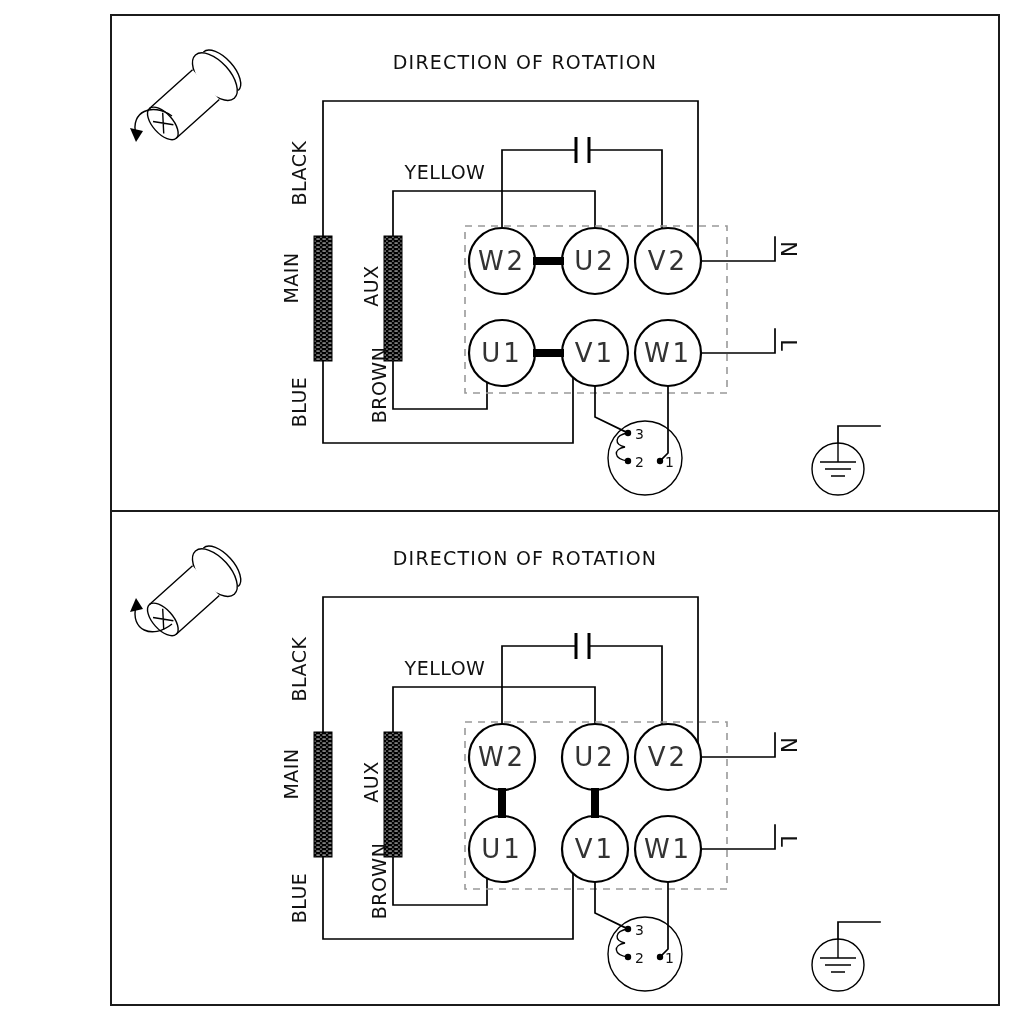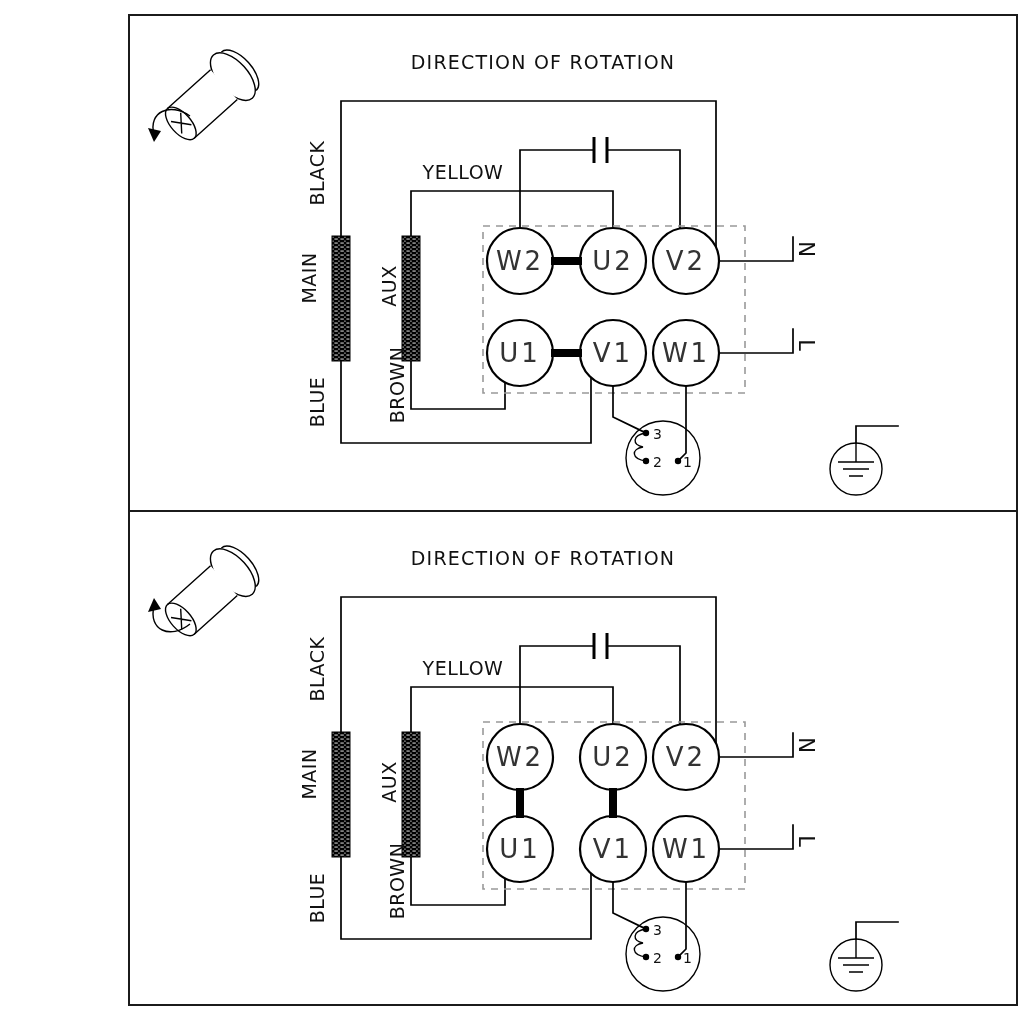--- a/index.html
+++ b/index.html
@@ -1,18 +1,18 @@
 <!DOCTYPE html>
 <html><head>
 <meta charset="utf-8">
 <style>
   html,body{margin:0;padding:0}
   body{width:1024px;height:1024px;background:#ffffff;position:relative;
        font-family:"DejaVu Sans",sans-serif}
-  .frame{position:absolute;left:128px;top:14px;width:890px;height:992px;
+  .frame{position:absolute;left:110px;top:14px;width:890px;height:992px;
          border:2px solid #1b1b1b;box-sizing:border-box;background:#fff}
   .panel{width:100%;height:494px;box-sizing:border-box;overflow:hidden}
   .panel + .panel{border-top:2px solid #1b1b1b}
   svg{display:block}
   .w{fill:none;stroke:#000;stroke-width:1.7;stroke-linecap:square}
   .thin{fill:none;stroke:#000;stroke-width:1.4}
   .circ{fill:#fff;stroke:#000;stroke-width:2.2}
   .link{stroke:#000;stroke-width:8;stroke-linecap:butt}
   .dash{fill:none;stroke:#999;stroke-width:1.6;stroke-dasharray:7 6}
   .cap{stroke:#000;stroke-width:3}

